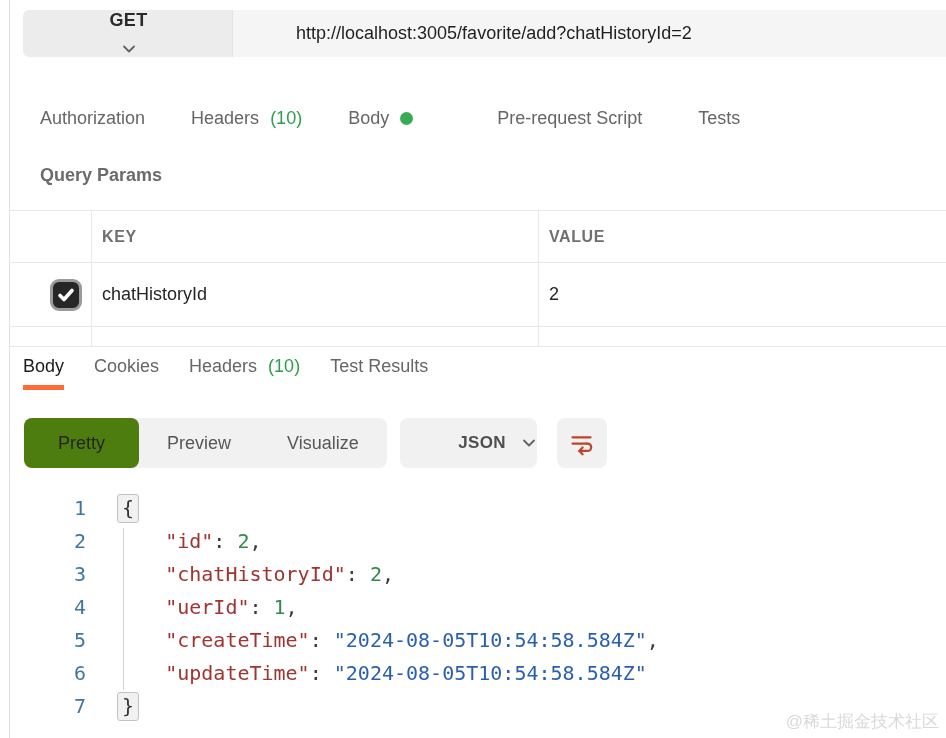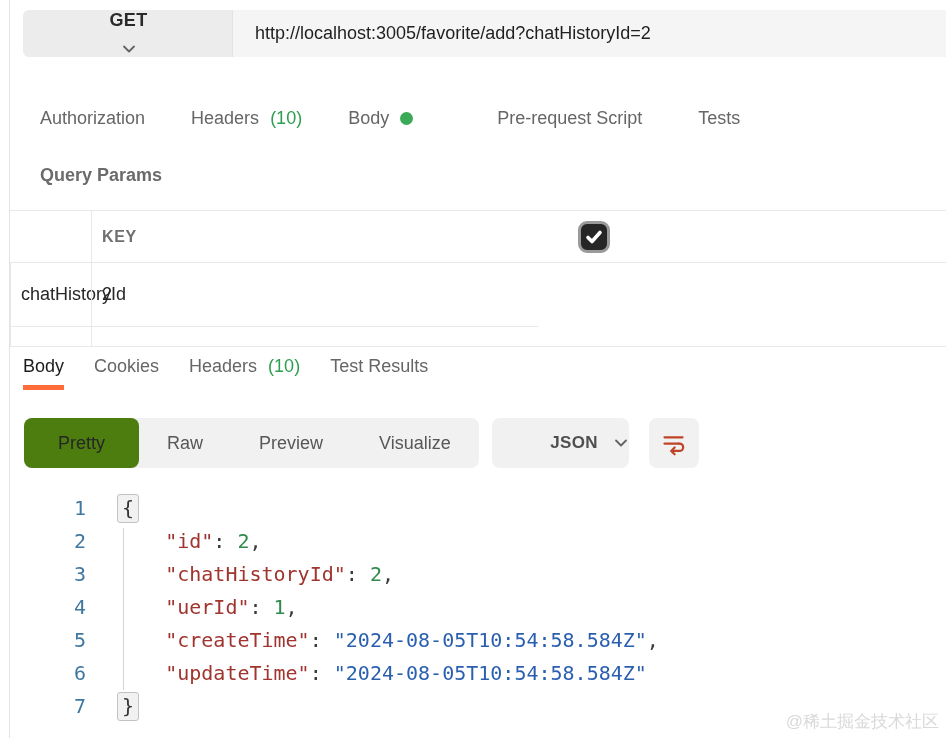--- a/index.html
+++ b/index.html
@@ -17,21 +17,21 @@
   .method-box {
     width:209px; background:#ececec; border-radius:6px 0 0 6px;
     display:flex; align-items:center; justify-content:space-between;
     padding:0 22px 0 24px; cursor:pointer;flex-direction:column;
   }
   .method-label { font-size:18px; font-weight:700; color:#2a2a2a; letter-spacing:0.3px; }
   .url-box {
     flex:1; background:#f5f5f5; border-left:1px solid #e3e3e3;
     display:flex; align-items:center; padding-left:22px;
   }
-  .url-text { font-size:18px; color:#1f1f1f; white-space:nowrap; }
+  .url-text { font-size:18px; color:#1f1f1f; white-space:nowrap;margin-left:41px; }
   .chev { width:16px; height:16px; stroke:#636363; fill:none; stroke-width:1.8; stroke-linecap:round; stroke-linejoin:round; }
 
   
   .tab { display:flex; align-items:center; gap:11px; font-size:18px; color:#666666; padding-bottom:13px; cursor:pointer; white-space:nowrap; }
   .tab.active { color:#1b1b1b; border-bottom:5px solid #ff6c37; padding-bottom:8px; }
   .tab .count { color:#2e9e4f; }
   .dot { width:13px; height:13px; border-radius:50%; background:#3baa57; }
 
   .req-tabs { position:absolute; top:108px; left:40px; display:flex; }
   .req-tabs .tab + .tab { margin-left:46px; }
@@ -128,20 +128,21 @@
     <div class="tab">
       <span class="lbl">Tests</span>
     </div>
   </div>
 
 <div class="section-title">Query Params</div>
 
 <div class="params-table" id="params-table">
     <div class="cell c1 head"></div>
     <div class="cell c2 head">KEY</div>
+    <div class="cell c3 head">VALUE</div>
     <div class="cell c1 body-cell">
       <div class="checkbox">
         <svg viewBox="0 0 18 18">
           <polyline points="3,9.5 7,13.5 15,4.5"></polyline>
         </svg>
       </div>
     </div>
     <div class="cell c2 body-cell">chatHistoryId</div>
     <div class="cell c3 body-cell">2</div>
     <div class="cell c1 stub"></div>
@@ -161,21 +162,20 @@
       <span class="count">(10)</span>
     </div>
     <div class="tab">
       <span class="lbl">Test Results</span>
     </div>
   </div>
 
 <div class="view-bar">
   <div class="segmented" id="segmented">
       <div class="segment active">Pretty</div>
-      <div class="segment">Raw</div>
       <div class="segment">Preview</div>
       <div class="segment">Visualize</div>
     </div>
   <div class="json-btn">
     <span class="label">JSON</span>
     <svg class="chev" viewBox="0 0 16 16">
         <polyline points="3,5.5 8,10.5 13,5.5"></polyline>
       </svg>
   </div>
   <div class="wrap-btn">

